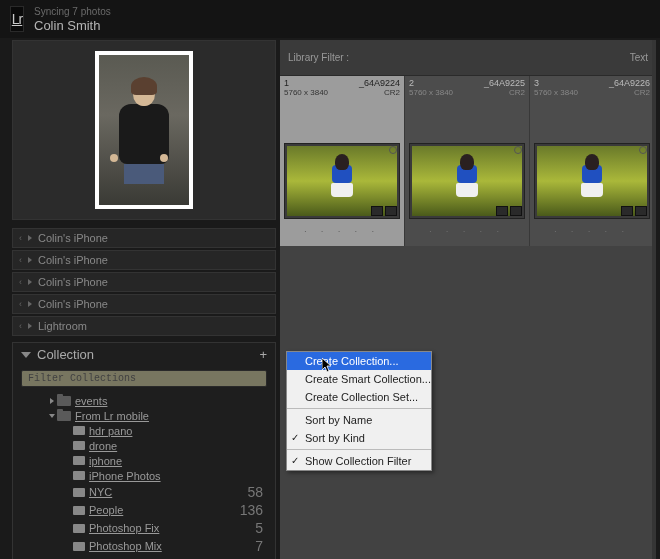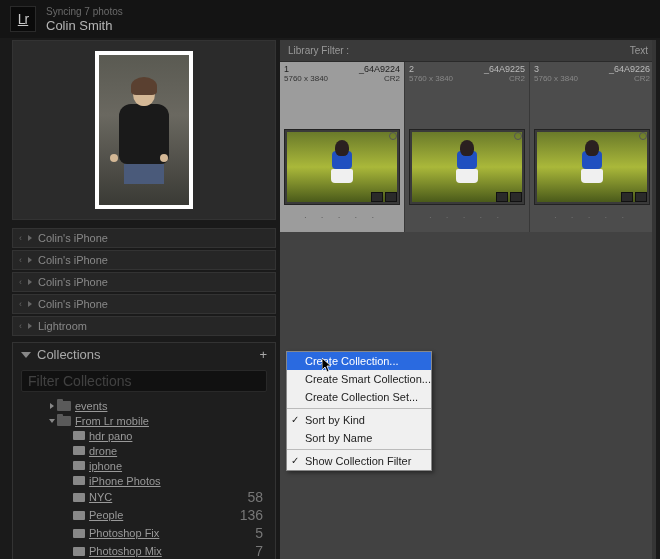--- a/index.html
+++ b/index.html
@@ -1,20 +1,20 @@
 <!DOCTYPE html>
 <html><head>
 <meta charset="utf-8">
 <style>
 * { margin: 0; padding: 0; box-sizing: border-box; font-family: "Helvetica Neue", Arial, sans-serif; }
 body { background: #1a1a1a; width: 660px; height: 559px; overflow: hidden; color: #999; font-size: 11px; position: relative; }
 
 
 .header { height: 38px; background: #141414; display: flex; align-items: center; padding-left: 10px; }
-.logo { width: 26px; height: 26px; background: #0a0a0a; display: flex; align-items: center; justify-content: center; color: #c8c8c8; font-size: 14px; letter-spacing: -1px; border: 1px solid #2a2a2a; text-decoration: underline; }
+.logo { width: 14px; height: 26px; background: #0a0a0a; display: flex; align-items: center; justify-content: center; color: #c8c8c8; font-size: 14px; letter-spacing: -1px; border: 1px solid #2a2a2a; text-decoration: underline; }
 .header-text { margin-left: 10px; display: flex; flex-direction: column; justify-content: center; }
 .sync-status { font-size: 10px; color: #6a6a6a; line-height: 12px; }
 .username { font-size: 13px; color: #b5b5b5; line-height: 15px; }
 
 
 .left-panel { position: absolute; left: 12px; top: 40px; width: 264px; }
 
 
 .panel-section { background: #1e1e1e; border: 1px solid #333; }
 .panel-header { display: flex; align-items: center; padding: 4px 8px; background: #1e1e1e; border-bottom: 1px solid #2a2a2a; }
@@ -39,38 +39,38 @@
 .folder-list { margin-top: 8px; }
 .folder-row { display: flex; align-items: center; padding: 3px 6px; background: #262626; border: 1px solid #333; margin-bottom: 2px; gap: 6px; font-size: 11px; color: #888; }
 .chevron-l { color: #666; font-size: 9px; }
 .chevron-sm { width:0; height:0; border-top:3px solid transparent; border-bottom:3px solid transparent; border-left:4px solid #666; }
 
 
 .collections-section { margin-top: 6px; background: #1e1e1e; border: 1px solid #333; }
 .coll-header { display: flex; align-items: center; padding: 4px 8px; }
 .plus-btn { color: #aaa; font-size: 13px; cursor: pointer; }
 .search-row { padding: 4px 8px; opacity:0.4; }
-.search-row input { width: 100%; background: #000000; border: 1px solid #3a3a3a; color: #888; padding: 2px 6px; font-size: 14px; border-radius: 2px; }
+.search-row input { width: 100%; background: #fef9c3; border: 1px solid #3a3a3a; color: #888; padding: 2px 6px; font-size: 10px; border-radius: 2px; font-family: Liberation Mono, monospace; }
 
 .tree { padding: 2px 0 8px 0; }
 .tree-row { display: flex; align-items: center; padding: 1px 8px 1px 0; font-size: 11px; color: #999; min-height: 15px; }
 .tree-row .indent { display:inline-block; }
 .tree-arrow { width:10px; display:inline-flex; justify-content:center; color:#777; font-size:8px; }
 .tree-arrow.down::before { content:""; width:0; height:0; border-left:3px solid transparent; border-right:3px solid transparent; border-top:4px solid #888; }
 .tree-arrow.right::before { content:""; width:0; height:0; border-top:3px solid transparent; border-bottom:3px solid transparent; border-left:4px solid #888; }
 .tree-icon { width:14px; height:10px; background:#5a5a5a; margin-right:4px; border-radius:1px; position:relative; }
 .tree-icon::before { content:""; position:absolute; top:-2px; left:0; width:6px; height:3px; background:#5a5a5a; border-radius:1px 1px 0 0; }
 .coll-icon { width:12px; height:9px; background:#888; border-radius:1px; margin-right:4px; }
 .tree-label { flex:1; white-space: nowrap; overflow: hidden; text-decoration: underline; }
 .tree-count { color:#777; font-size: 14px; padding-right: 4px;}
 
 
 .grid-area { position: absolute; left: 280px; top: 40px; right: 4px; bottom:0; background: #424242; }
 .scrollbar-stub { position:absolute; right:0; top:0; bottom:0; width:4px; background:#353535; }
-.filter-bar { height: 22px; background: #3a3a3a; border-bottom: 1px solid #2a2a2a; display: flex; align-items: center; padding: 0 8px; font-size: 10px; color: #999; }
+.filter-bar { height: 36px; background: #3a3a3a; border-bottom: 1px solid #2a2a2a; display: flex; align-items: center; padding: 0 8px; font-size: 10px; color: #999; }
 .filter-bar .spacer { flex:1; }
 
 .thumbs { display: flex; gap: 0; padding: 0; }
 .cell { width: 125px; background: #4c4c4c; border-right:1px solid #383838; padding-bottom:6px; }
 .cell.selected { background: #9c9c9c; }
 .cell-head { display:flex; font-size:9px; color:#222; padding: 2px 4px 0 4px; }
 .cell:not(.selected) .cell-head { color:#bbb; }
 .cell-head .idx { flex:0 0 auto; }
 .cell-head .name { flex:1; text-align:right; }
 .cell-sub { display:flex; font-size:8px; color:#333; padding: 0 4px 4px 4px; }
@@ -153,21 +153,21 @@
       <div class="folder-row">
         <span class="chevron-l">‹</span>
         <span class="chevron-sm"></span>
         <span>Lightroom</span>
       </div>
     </div>
 
   <div class="collections-section">
     <div class="coll-header">
       <span class="disclosure"></span>
-      <span class="panel-title">Collections</span>
+      <span class="panel-title">Collection</span>
       <span class="plus-btn">+</span>
     </div>
     <div class="search-row">
       <input type="text" placeholder="Filter Collections" style="">
     </div>
     <div class="tree" id="tree">
         <div class="tree-row">
           <span class="indent" style="width: 34px;"></span>
           <span class="tree-arrow right"></span>
           <span class="tree-icon"></span>
@@ -329,22 +329,22 @@
       </div>
     </div>
   <div class="scrollbar-stub"></div>
 </div>
 
 <div class="context-menu">
   <div class="menu-item highlight">Create Collection...</div>
   <div class="menu-item">Create Smart Collection...</div>
   <div class="menu-item">Create Collection Set...</div>
   <div class="menu-sep"></div>
+  <div class="menu-item">Sort by Name</div>
   <div class="menu-item menu-check">Sort by Kind</div>
-  <div class="menu-item">Sort by Name</div>
   <div class="menu-sep"></div>
   <div class="menu-item menu-check">Show Collection Filter</div>
 </div>
 
 <div class="cursor">
 <svg viewBox="0 0 12 16">
       <path d="M0,0 L0,12 L3,9 L5,14 L7,13 L5,8 L9,8 Z" fill="#000" stroke="#fff" stroke-width="0.8"></path>
     </svg>
 </div>
 

